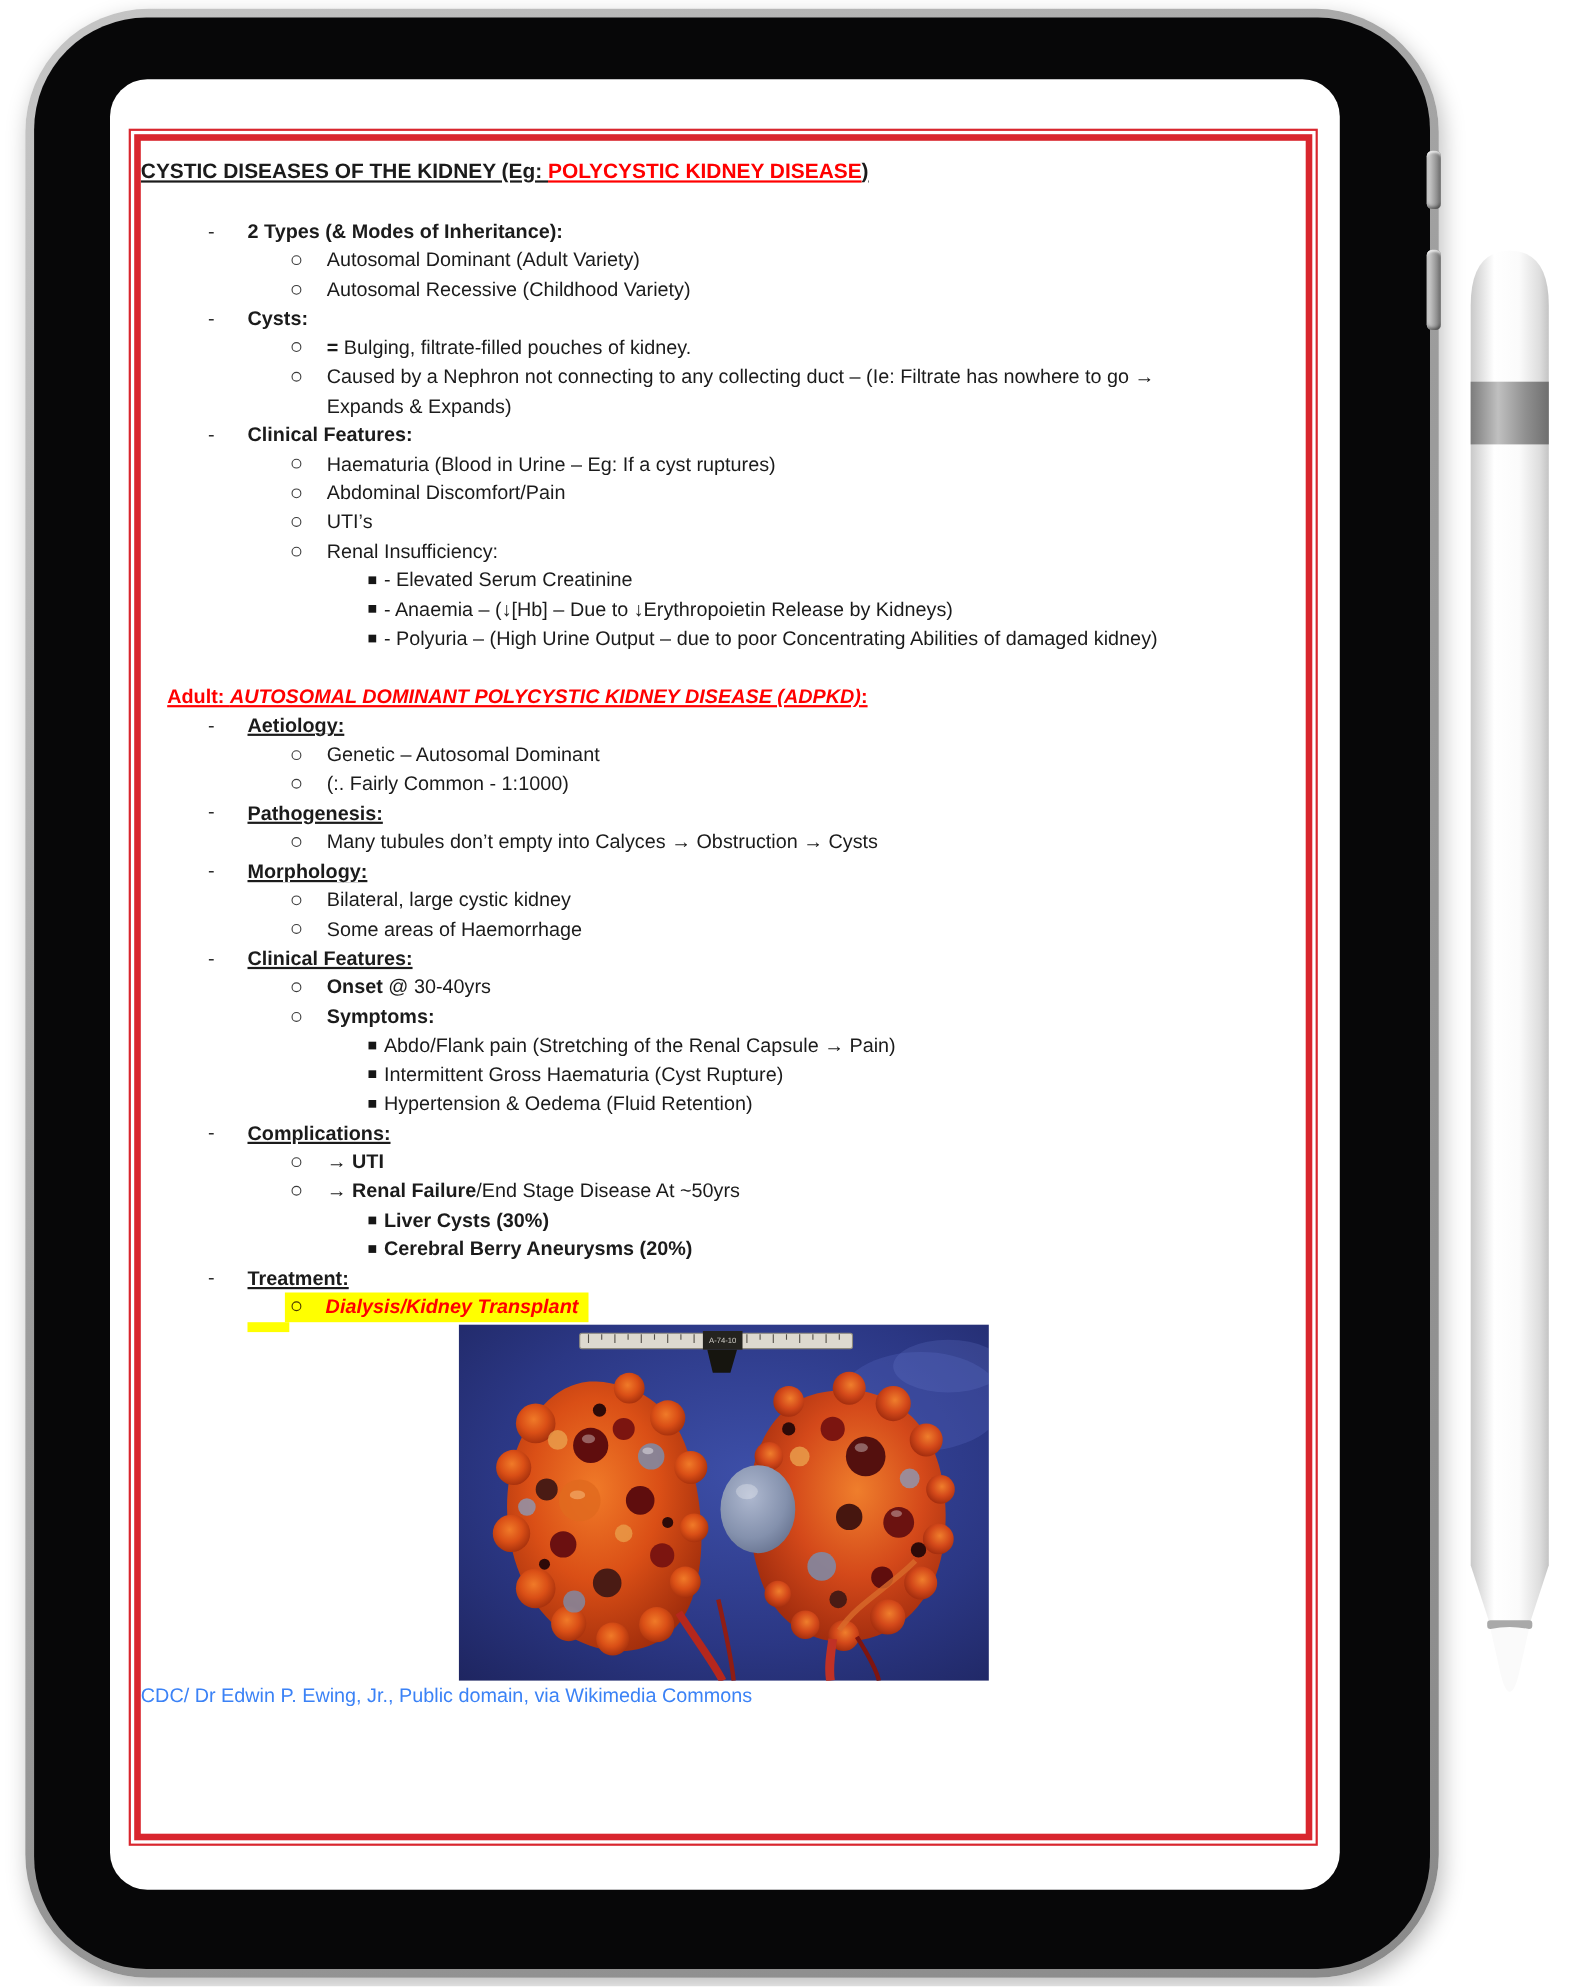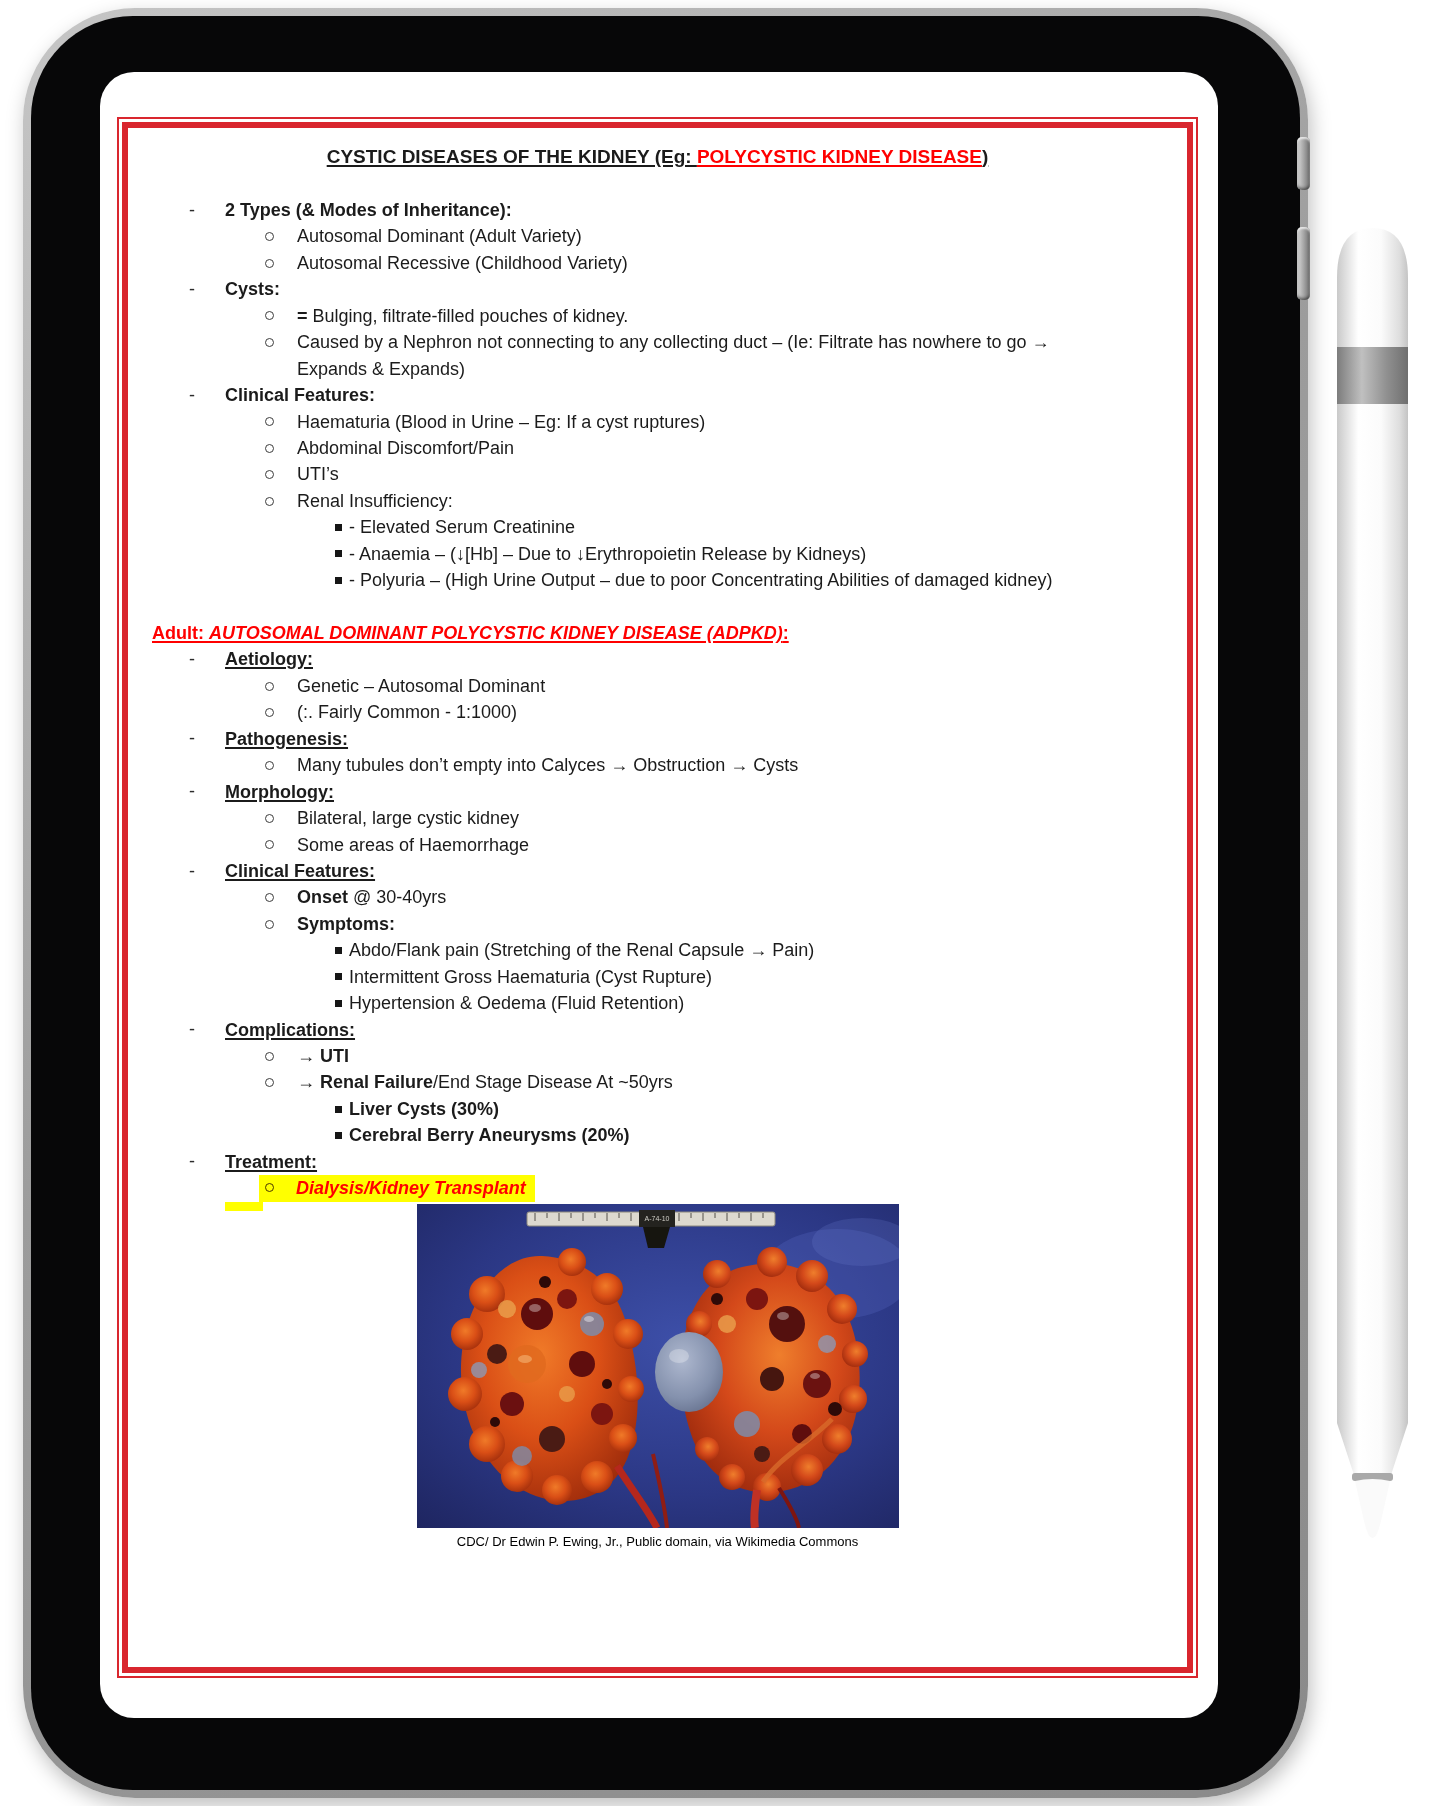--- a/index.html
+++ b/index.html
@@ -18,21 +18,21 @@
   #vol-down{left:1297px;top:227px;height:73px;}
   #pencil{position:absolute;left:1335px;top:226px;}
 
   
   .doc-outer{position:absolute;left:17px;top:45px;width:1081px;height:1561px;box-sizing:border-box;
     border:2px solid var(--border-red,#d9262e);padding:3px;}
   .doc-inner{box-sizing:border-box;width:100%;height:100%;border:6px solid var(--border-red,#d9262e);
     position:relative;overflow:hidden;background:#fff;}
   .doc-content{padding-top:16px;height:100%;box-sizing:border-box;font-size:18px;color:#1b1b1b;}
 
-  .title-line{height:26px;line-height:26px;text-align:center;font-size:19px;font-weight:bold;white-space:nowrap;}
+  .title-line{height:26px;line-height:26px;font-size:19px;font-weight:bold;white-space:nowrap;}
   .title-gap{height:27px;}
 
   .line{position:relative;height:26.45px;}
   .line .txt{position:absolute;top:0;line-height:26.45px;white-space:nowrap;text-align:right;}
   .ind0 .txt{left:24px}
   .ind1 .txt{left:97px}
   .ind2 .txt{left:169px}
   .ind3 .txt{left:221px}
   .bullet{position:absolute;top:0;height:26.45px;display:flex;align-items:center;color:#2c2c2c;}
   .ind1>.bullet{left:61px}
@@ -46,21 +46,21 @@
   .u{text-decoration:underline;text-decoration-thickness:1.5px;text-underline-offset:2px;}
   .red{color:var(--accent-red,#f00);}
 
   .line.hl .txt{left:131px;background:var(--hl-yellow,#ffff00);padding:0 9px 0 6px;}
   .hl-ring{display:inline-block;width:9px;height:9px;border:1.6px solid #4a3800;border-radius:50%;
     box-sizing:border-box;margin-right:22px;vertical-align:2px;}
   .line.hl::after{content:"";position:absolute;left:97px;top:26.45px;width:38px;height:9px;
     background:var(--hl-yellow,#ffff00);}
 
   .figure{width:482px;height:324px;margin:2px auto 0;display:block;}
-  .caption{text-align:center;line-height:27px;font-size:13px;color:#000000;white-space:nowrap;}
+  .caption{text-align:left;line-height:27px;font-size:18px;color:#3b82f6;white-space:nowrap;}
 </style>
 </head>
 <body>
 
 <div id="page">
 
   <div class="tablet-outer"></div>
   <div class="tablet-body"></div>
 
   <div class="screen">

